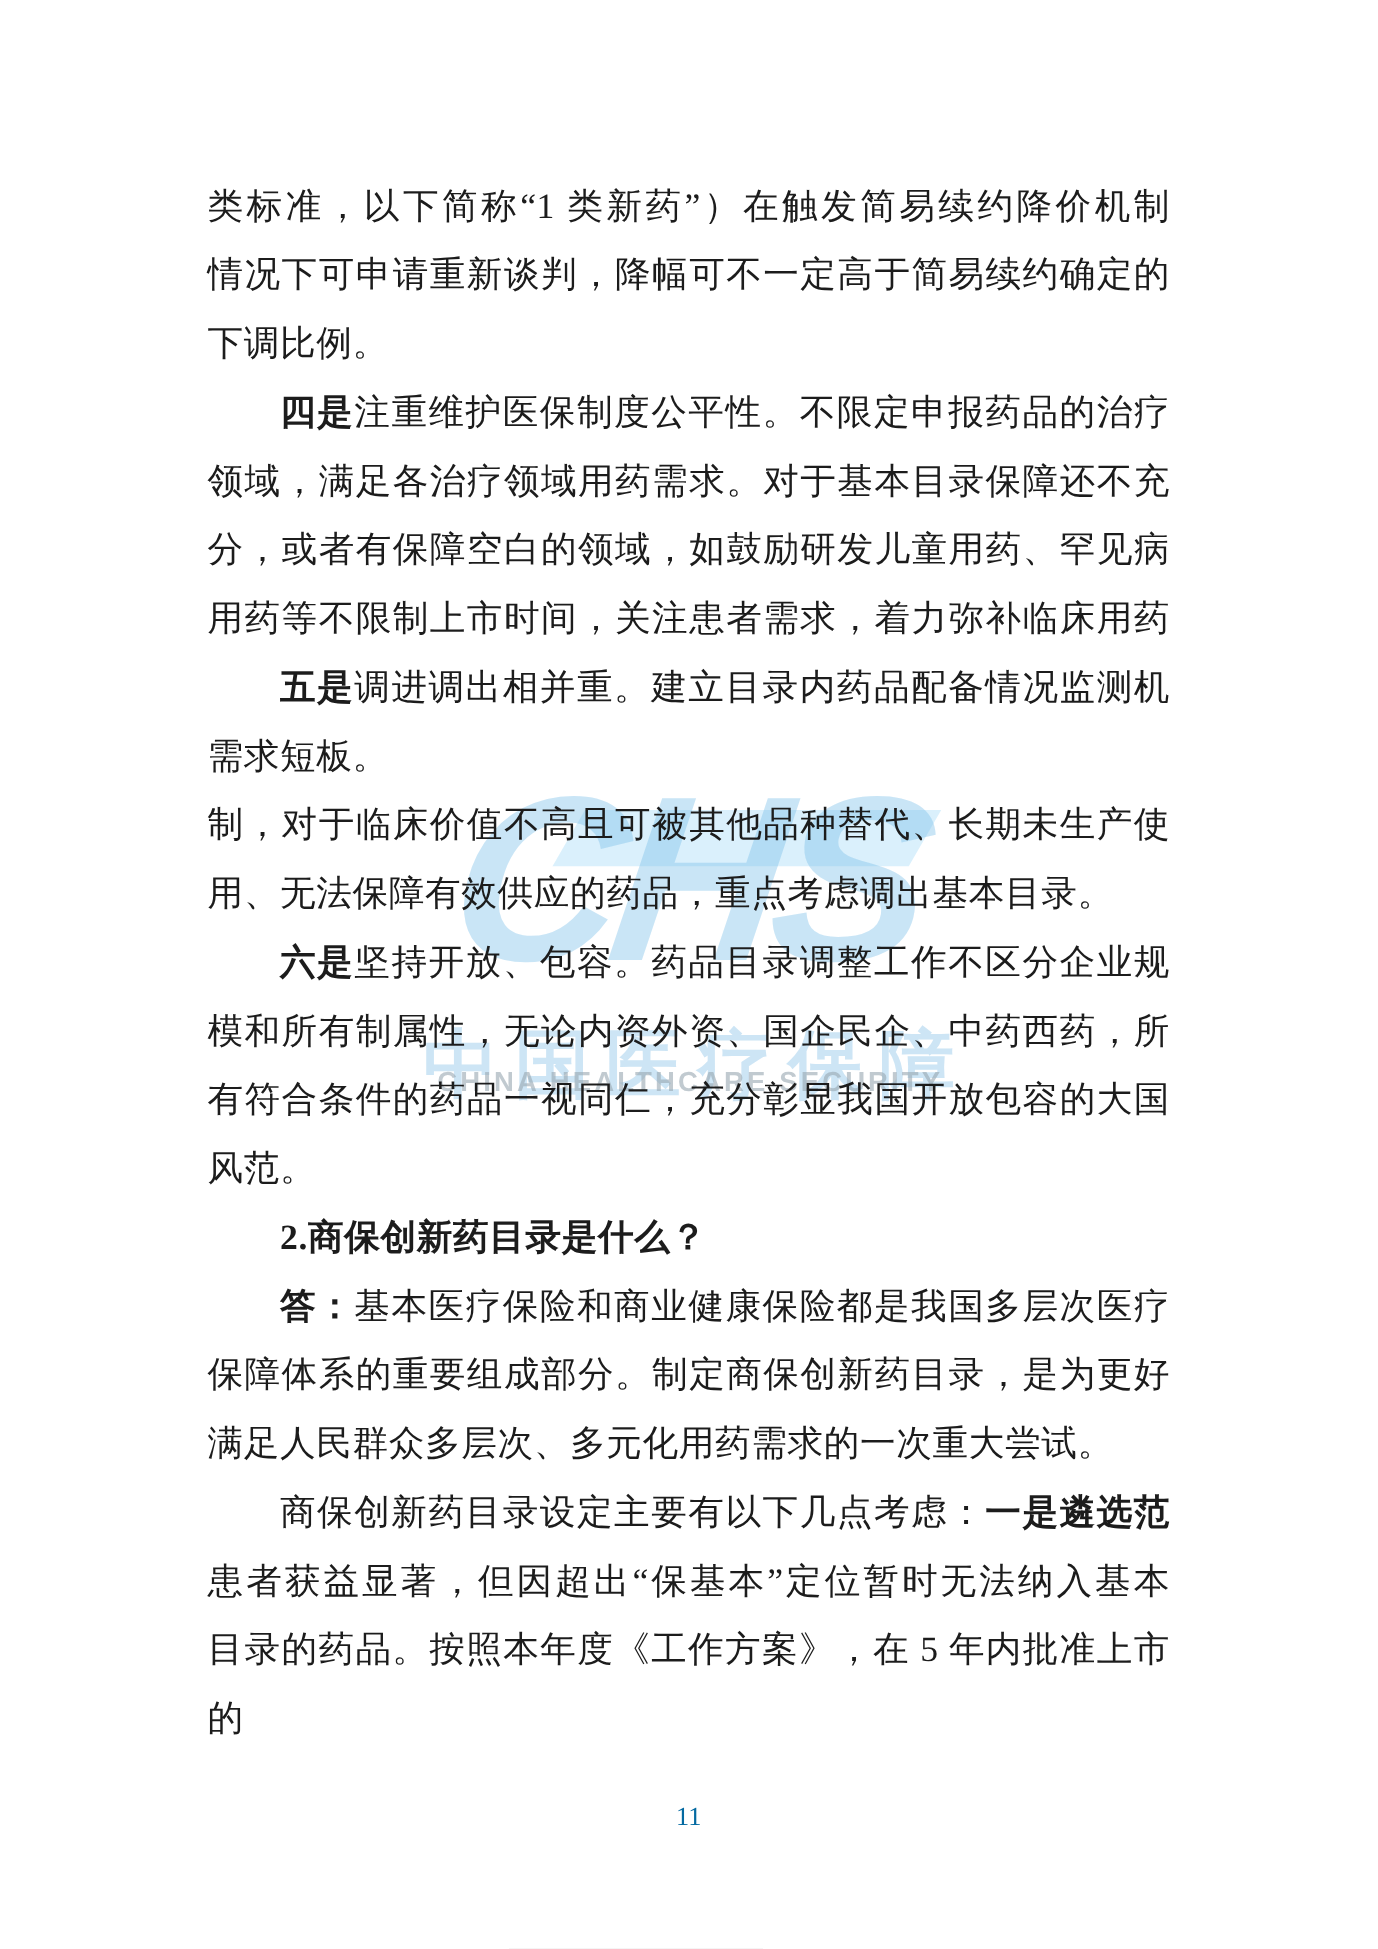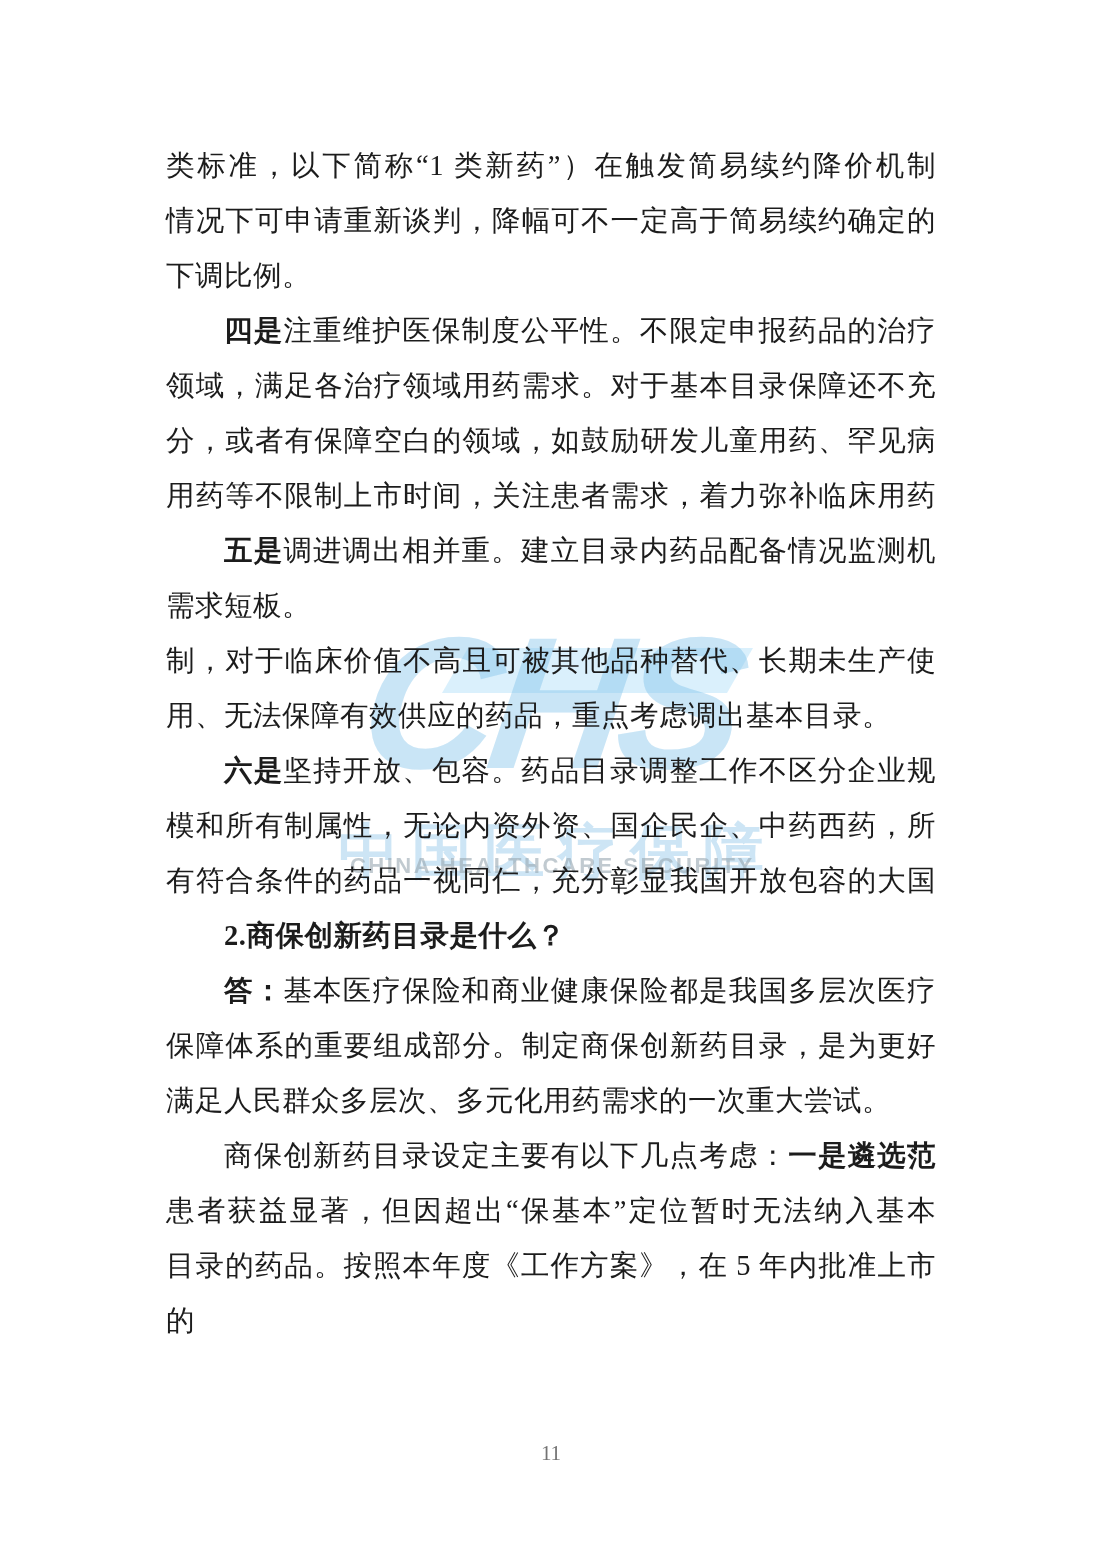--- a/index.html
+++ b/index.html
@@ -82,21 +82,21 @@
   .line.ind { padding-left:58px; }
   .seg.bold { font-weight:bold;margin-top:16px; }
 
   
   .page-number {
     position:absolute;
     left:0; top:1438px; width:100%;
     text-align:center;
     font-size:21px; line-height:30px;
     z-index:1;
-    color:#737373;
+    color:#0369a1;
   }
 </style>
 </head>
 <body>
 
 <div class="page">
 
   <div class="watermark">
     <div class="wm-band"></div>
     <div class="wm-logo">CHS</div>
@@ -113,20 +113,21 @@
       <div class="line just"><span class="seg">领域，满足各治疗领域用药需求。对于基本目录保障还不充</span></div>
       <div class="line just"><span class="seg">分，或者有保障空白的领域，如鼓励研发儿童用药、罕见病</span></div>
       <div class="line just"><span class="seg">用药等不限制上市时间，关注患者需求，着力弥补临床用药</span></div>
       <div class="line just ind"><span class="seg bold">五是</span><span class="seg">调进调出相并重。建立目录内药品配备情况监测机</span></div>
       <div class="line"><span class="seg">需求短板。</span></div>
       <div class="line just"><span class="seg">制，对于临床价值不高且可被其他品种替代、长期未生产使</span></div>
       <div class="line"><span class="seg">用、无法保障有效供应的药品，重点考虑调出基本目录。</span></div>
       <div class="line just ind"><span class="seg bold">六是</span><span class="seg">坚持开放、包容。药品目录调整工作不区分企业规</span></div>
       <div class="line just"><span class="seg">模和所有制属性，无论内资外资、国企民企、中药西药，所</span></div>
       <div class="line just"><span class="seg">有符合条件的药品一视同仁，充分彰显我国开放包容的大国</span></div>
+      <div class="line"><span class="seg">风范。</span></div>
       <div class="line ind"><span class="seg bold">2.商保创新药目录是什么？</span></div>
       <div class="line just ind"><span class="seg bold">答：</span><span class="seg">基本医疗保险和商业健康保险都是我国多层次医疗</span></div>
       <div class="line just"><span class="seg">保障体系的重要组成部分。制定商保创新药目录，是为更好</span></div>
       <div class="line"><span class="seg">满足人民群众多层次、多元化用药需求的一次重大尝试。</span></div>
       <div class="line just ind"><span class="seg">商保创新药目录设定主要有以下几点考虑：</span><span class="seg bold">一是遴选范</span></div>
       <div class="line just"><span class="seg">患者获益显著，但因超出“保基本”定位暂时无法纳入基本</span></div>
       <div class="line just"><span class="seg">目录的药品。按照本年度《工作方案》，在 5 年内批准上市的</span></div>
     </div>
 
   <div class="page-number">11</div>

